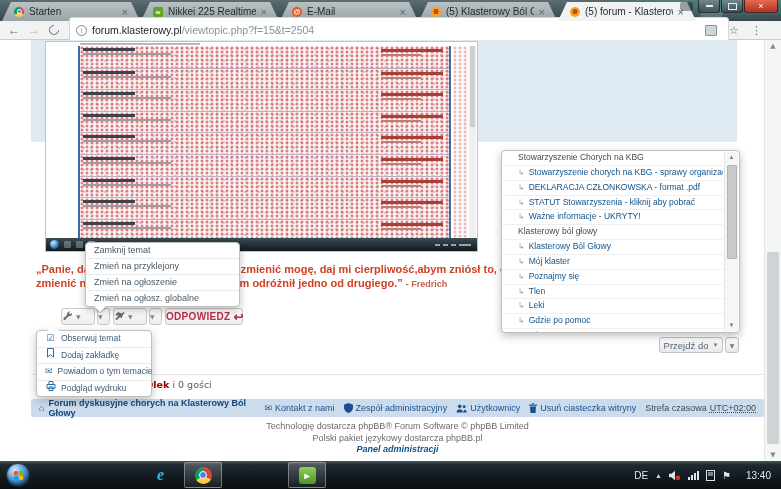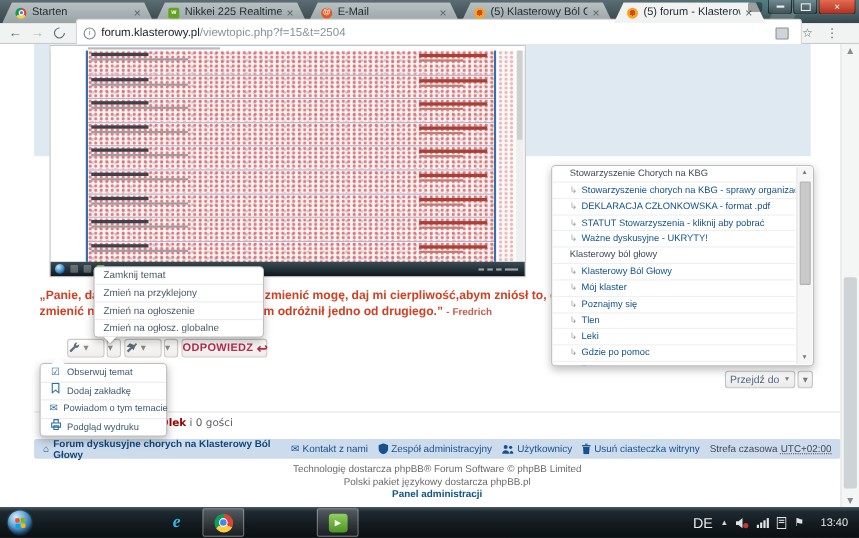--- a/index.html
+++ b/index.html
@@ -153,21 +153,21 @@
   #footerbar{position:absolute;left:31px;top:359px;width:733px;height:18px;background:#cddcec;
        border-radius:2px;display:flex;align-items:center;font-size:9px;color:#12477c;
        font-family:"Liberation Sans",sans-serif;}
   #footerbar .left{display:flex;align-items:center;gap:4px;margin-left:8px;font-weight:bold;}
   #footerbar .right{display:flex;align-items:center;gap:9px;margin-left:auto;margin-right:8px;color:#19518f;}
   #footerbar .fitem{display:flex;align-items:center;gap:3px;white-space:nowrap;}
   #footerbar .tz{color:#3f4a55;}
   #footerbar .tzv{text-decoration:underline;text-decoration-style:dotted;}
   #credits{position:absolute;left:31px;top:381px;width:733px;text-align:center;font-size:9px;
        color:#6a6a6a;line-height:11.5px;font-family:"Liberation Sans",sans-serif;}
-  #credits .admin{font-weight:bold;color:#105289;}
+  #credits .admin{font-weight:bold;color:#105289;font-style:italic;}
   
   #bscroll{position:absolute;left:764px;top:0;width:17px;height:421px;background:#f4f5f5;
        border-left:1px solid #e2e3e4;box-sizing:border-box;}
   #bscroll .ar{position:absolute;left:0;width:16px;text-align:center;font-size:7px;color:#8a8a8a;}
   #bscroll .ar.up{top:2px;} #bscroll .ar.dn{bottom:2px;}
   #bscroll .thumb{position:absolute;left:2px;width:12px;top:212px;height:192px;background:#ced3d5;border-radius:2px;}
   
   #taskbar{position:absolute;left:0;top:461px;width:781px;height:28px;
        background:linear-gradient(180deg,#45555c 0%,#1e2a30 14%,#131b20 55%,#0a0f12 100%);
        display:flex;align-items:center;}
@@ -185,21 +185,21 @@
        border-radius:2px;background:linear-gradient(180deg,rgba(255,255,255,.22),rgba(255,255,255,.06));
        display:flex;align-items:center;justify-content:center;}
   .appbox.plain{margin-left:66px;}
   .tb-chrome{width:17px;height:17px;border-radius:50%;position:relative;
        background:conic-gradient(#db4437 0 33%,#ffcd40 0 66%,#0f9d58 0 100%);}
   .tb-chrome::after{content:"";position:absolute;left:4.5px;top:4.5px;width:8px;height:8px;border-radius:50%;
        background:#4285f4;border:1.5px solid #fff;box-sizing:border-box;}
   .tb-green{width:17px;height:17px;border-radius:3px;background:linear-gradient(180deg,#8fd05e,#4f9426);
        color:#fff;font-size:10px;text-align:center;line-height:17px;font-weight:bold;}
   #tray{margin-left:auto;display:flex;align-items:center;gap:7px;margin-right:10px;color:#e4e8ea;}
-  #tray .de{font-size:13px;padding-left:28px;}
+  #tray .de{font-size:10px;padding-left:28px;}
   #tray .up{font-size:7px;color:#cfd5d8;}
   #tray .clock{font-size:10px;margin-left:8px;}
   .bars{display:flex;align-items:flex-end;gap:1px;}
   .bars i{width:2px;background:#dfe3e6;display:block;}
   .trayicon{display:block;}
 </style>
 </head>
 <body>
 
 <div id="screen">
@@ -408,21 +408,21 @@
       <div class="jrow link">
           <span class="br">↳</span>
           <span>DEKLARACJA CZŁONKOWSKA - format .pdf</span>
         </div>
       <div class="jrow link">
           <span class="br">↳</span>
           <span>STATUT Stowarzyszenia - kliknij aby pobrać</span>
         </div>
       <div class="jrow link">
           <span class="br">↳</span>
-          <span>Ważne dyskusyjne - UKRYTY!</span>
+          <span>Ważne informacje - UKRYTY!</span>
         </div>
       <div class="jrow hdr">
           <span>Klasterowy ból głowy</span>
         </div>
       <div class="jrow link">
           <span class="br">↳</span>
           <span>Klasterowy Ból Głowy</span>
         </div>
       <div class="jrow link">
           <span class="br">↳</span>

